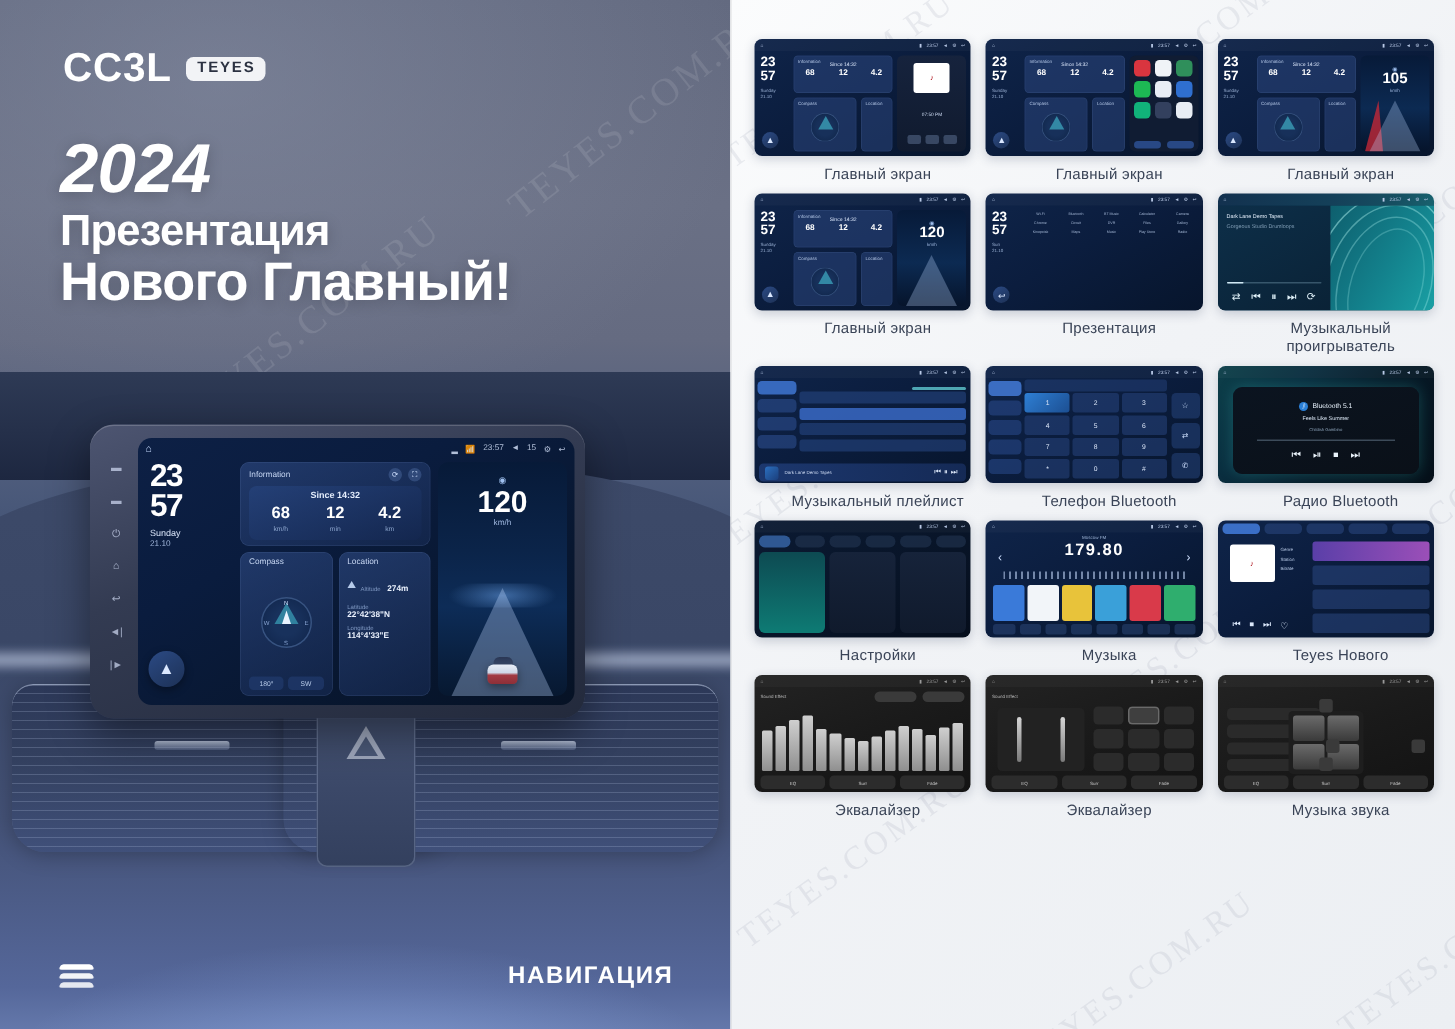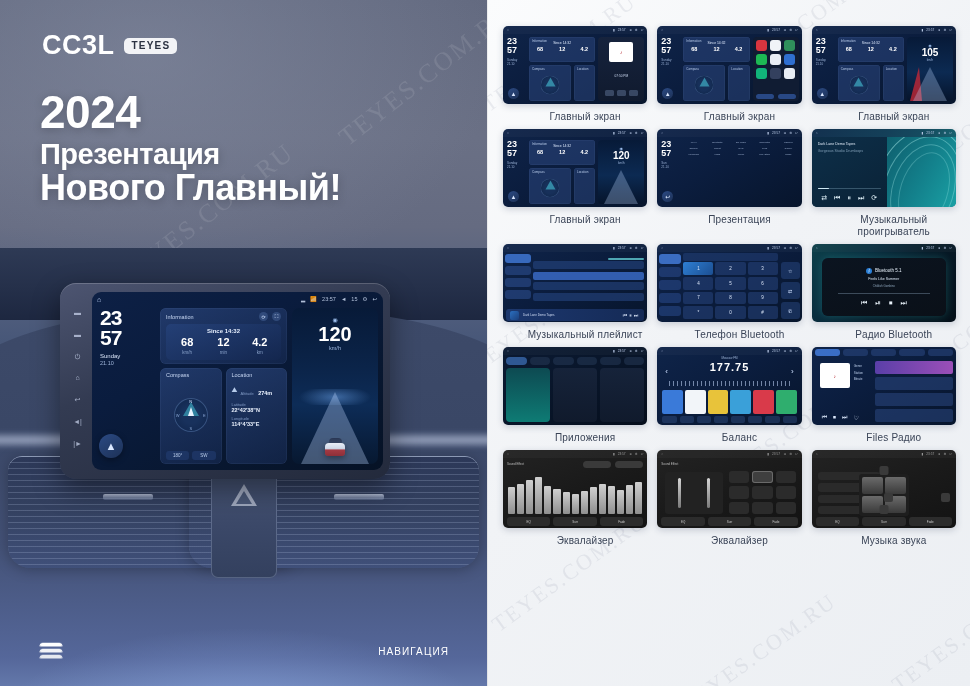--- a/index.html
+++ b/index.html
@@ -72,21 +72,21 @@
     padding:3px 7px 3px 8px; border-radius:5px;
     line-height:1;
   }
 
   .hero-title {
     position:absolute; left:40px; top:88px; z-index:6;
     color:#ffffff; font-weight:bold;
     line-height:1.06; letter-spacing:-0.5px;
     text-shadow:0 2px 10px rgba(0,0,0,.22);
   }
-  .hero-title .yr { font-size:46px; display:block; margin-bottom:2px; }
+  .hero-title .yr { font-size:46px; display:block; margin-bottom:2px;font-style:italic; }
   .hero-title .l1 { font-size:29px; display:block; }
   .hero-title .l2 { font-size:36px; display:block; }
 
   
   .dash {
     position:absolute; left:0; right:0; top:248px; bottom:0;
     overflow:hidden;
   }
   .dash-top {
     position:absolute; left:-8%; top:0; width:116%; height:72px;
@@ -313,21 +313,21 @@
   .layers-ic i {
     position:absolute; left:0; width:22px; height:5px;
     background:#ffffff; border-radius:2px;
     transform:perspective(18px) rotateX(42deg);
   }
   .layers-ic i:nth-child(1){ top:0; }
   .layers-ic i:nth-child(2){ top:6px; opacity:.92; }
   .layers-ic i:nth-child(3){ top:12px; opacity:.85; }
   .foot-sp { flex:1; }
   .nav-label {
-    color:#ffffff; font-size:10px; font-weight:normal; letter-spacing:1.1px;
+    color:#ffffff; font-size:16px; font-weight:bold; letter-spacing:1.1px;
   }
 
   
   .gallery {
     position:relative;
     width:483px; height:686px;
     background:linear-gradient(135deg,#fbfcfd 0%,#f1f3f6 45%,#eceff3 100%);
     padding:26px 14px 10px 16px;
     overflow:hidden;
   }
@@ -1167,38 +1167,38 @@
               <span></span>
               <span></span>
             </div>
           <div class="set-tiles">
               <span></span>
               <span></span>
               <span></span>
             </div>
         </div>
       </div>
-      <div class="cap">Приложения</div>
+      <div class="cap">Настройки</div>
     </div>
 
     <div class="cell">
       <div class="shot v-home">
         <div class="sbar">
             <span>⌂</span>
             <span class="sp"></span>
             <span>▮</span>
             <span>23:57</span>
             <span>◄</span>
             <span>⚙</span>
             <span>↩</span>
           </div>
         <div class="sbody">
           <div class="radio-band">Moscow FM</div>
           <span class="radio-arrow" style="left:8px">‹</span>
-          <div class="radio-freq">177.75</div>
+          <div class="radio-freq">179.80</div>
           <span class="radio-arrow" style="right:8px">›</span>
           <div class="radio-scale"></div>
           <div class="radio-presets">
             <span style="background:#3a7ad9"></span>
             <span style="background:#f2f5f9"></span>
             <span style="background:#e8c33a"></span>
             <span style="background:#3aa0d9"></span>
             <span style="background:#d93a4a"></span>
             <span style="background:#2fae6e"></span>
           </div>
@@ -1207,21 +1207,21 @@
               <span></span>
               <span></span>
               <span></span>
               <span></span>
               <span></span>
               <span></span>
               <span></span>
             </div>
         </div>
       </div>
-      <div class="cap">Баланс</div>
+      <div class="cap">Музыка</div>
     </div>
 
     <div class="cell">
       <div class="shot v-home">
         <div class="sbody" style="flex:1">
           <div class="tr-top">
               <span></span>
               <span></span>
               <span></span>
               <span></span>
@@ -1240,21 +1240,21 @@
               <span></span>
             </div>
           <div class="tr-ctrls">
               <span>⏮</span>
               <span>⏹</span>
               <span>⏭</span>
               <span>♡</span>
             </div>
         </div>
       </div>
-      <div class="cap">Files Радио</div>
+      <div class="cap">Teyes Нового</div>
     </div>
 
     <div class="cell">
       <div class="shot v-black">
         <div class="sbar" style="color:#9a9a9a">
             <span>⌂</span>
             <span class="sp"></span>
             <span>▮</span>
             <span>23:57</span>
             <span>◄</span>

